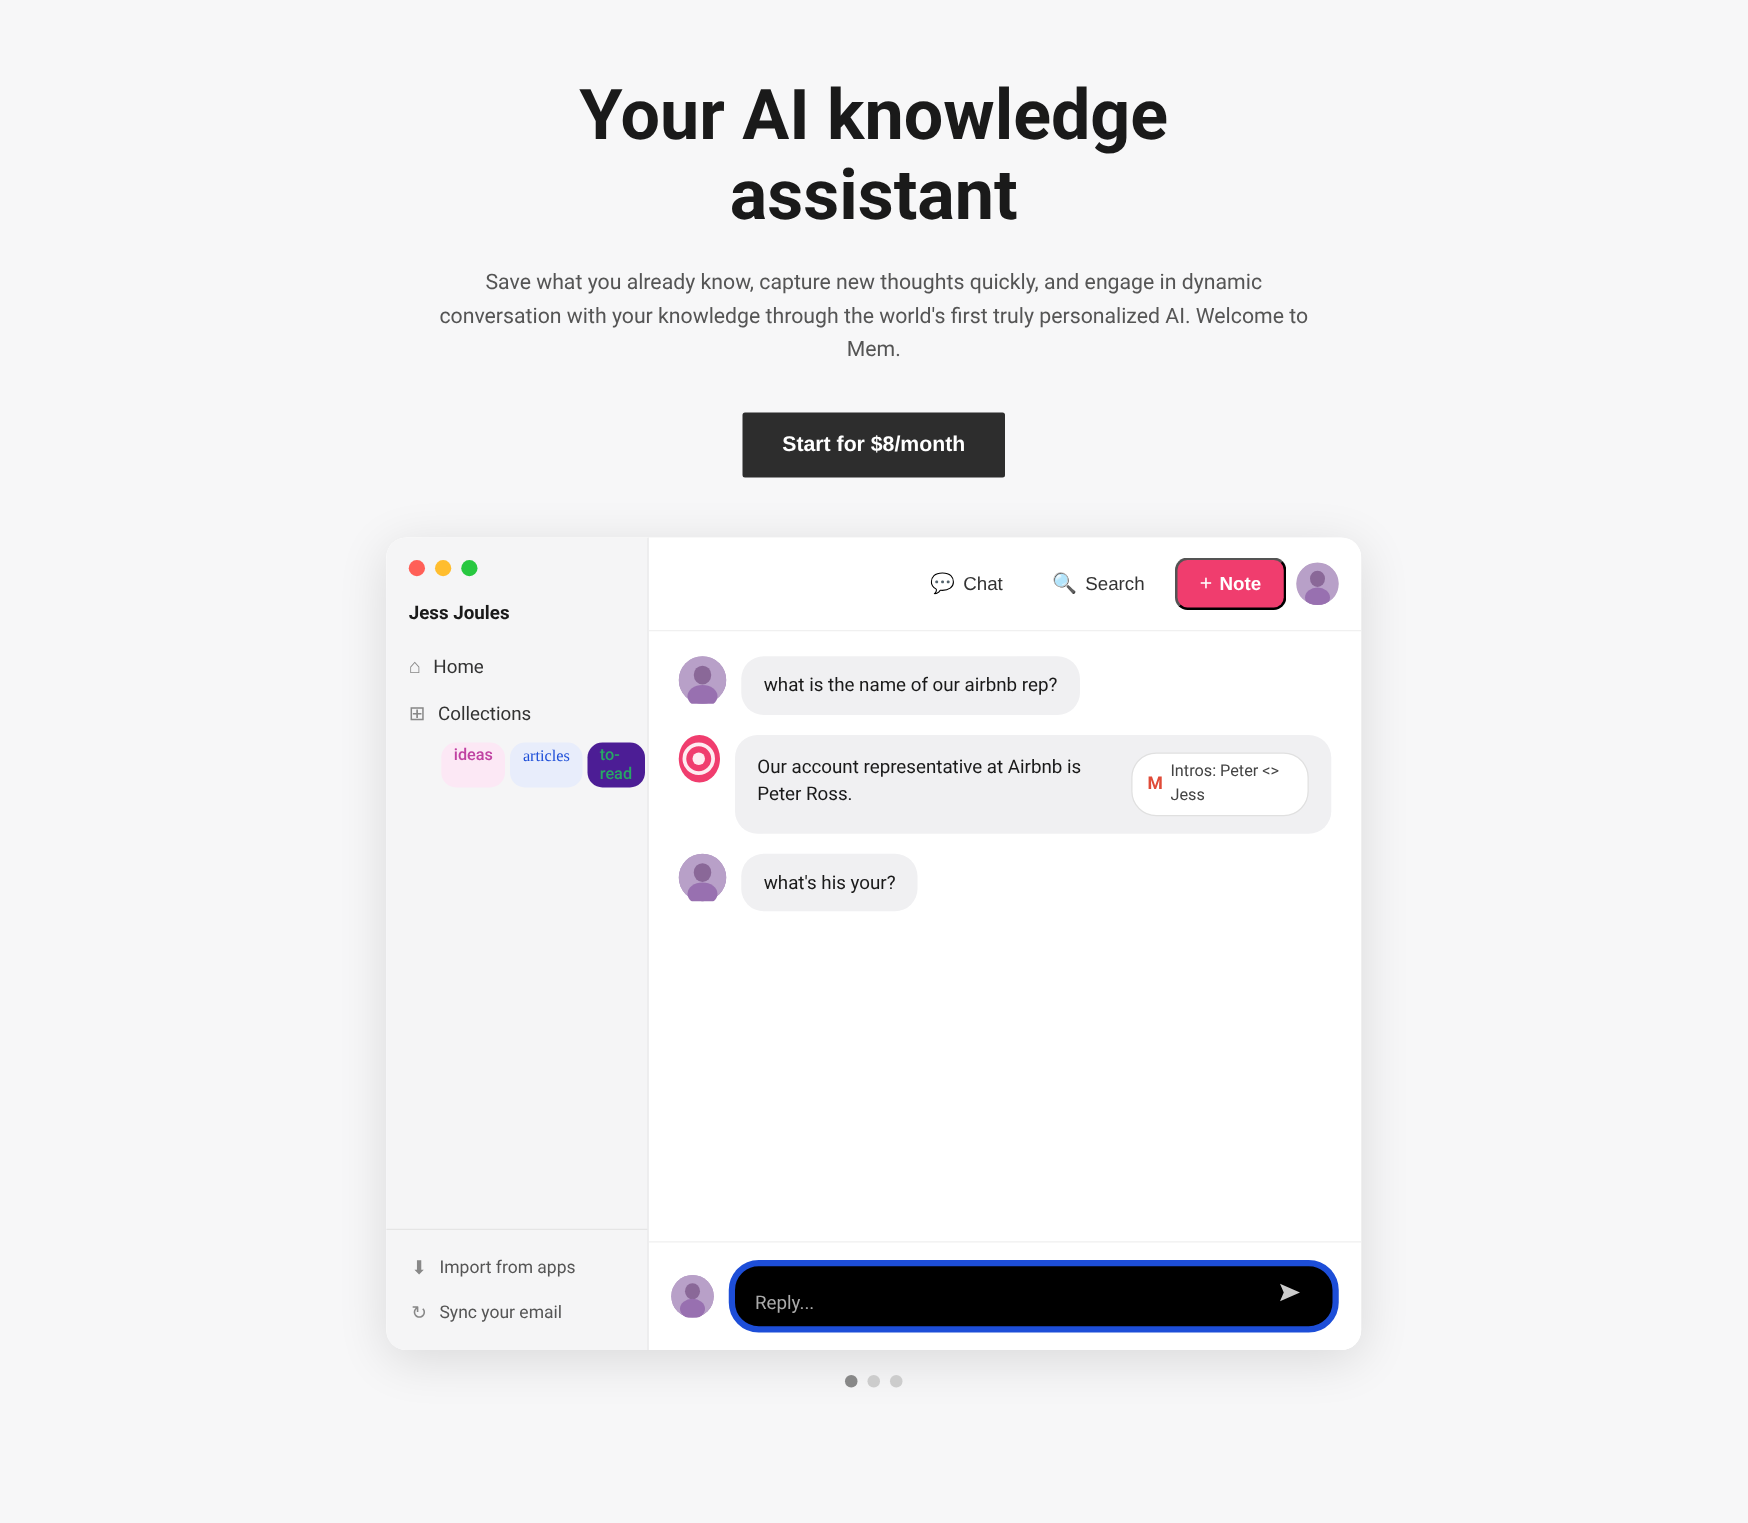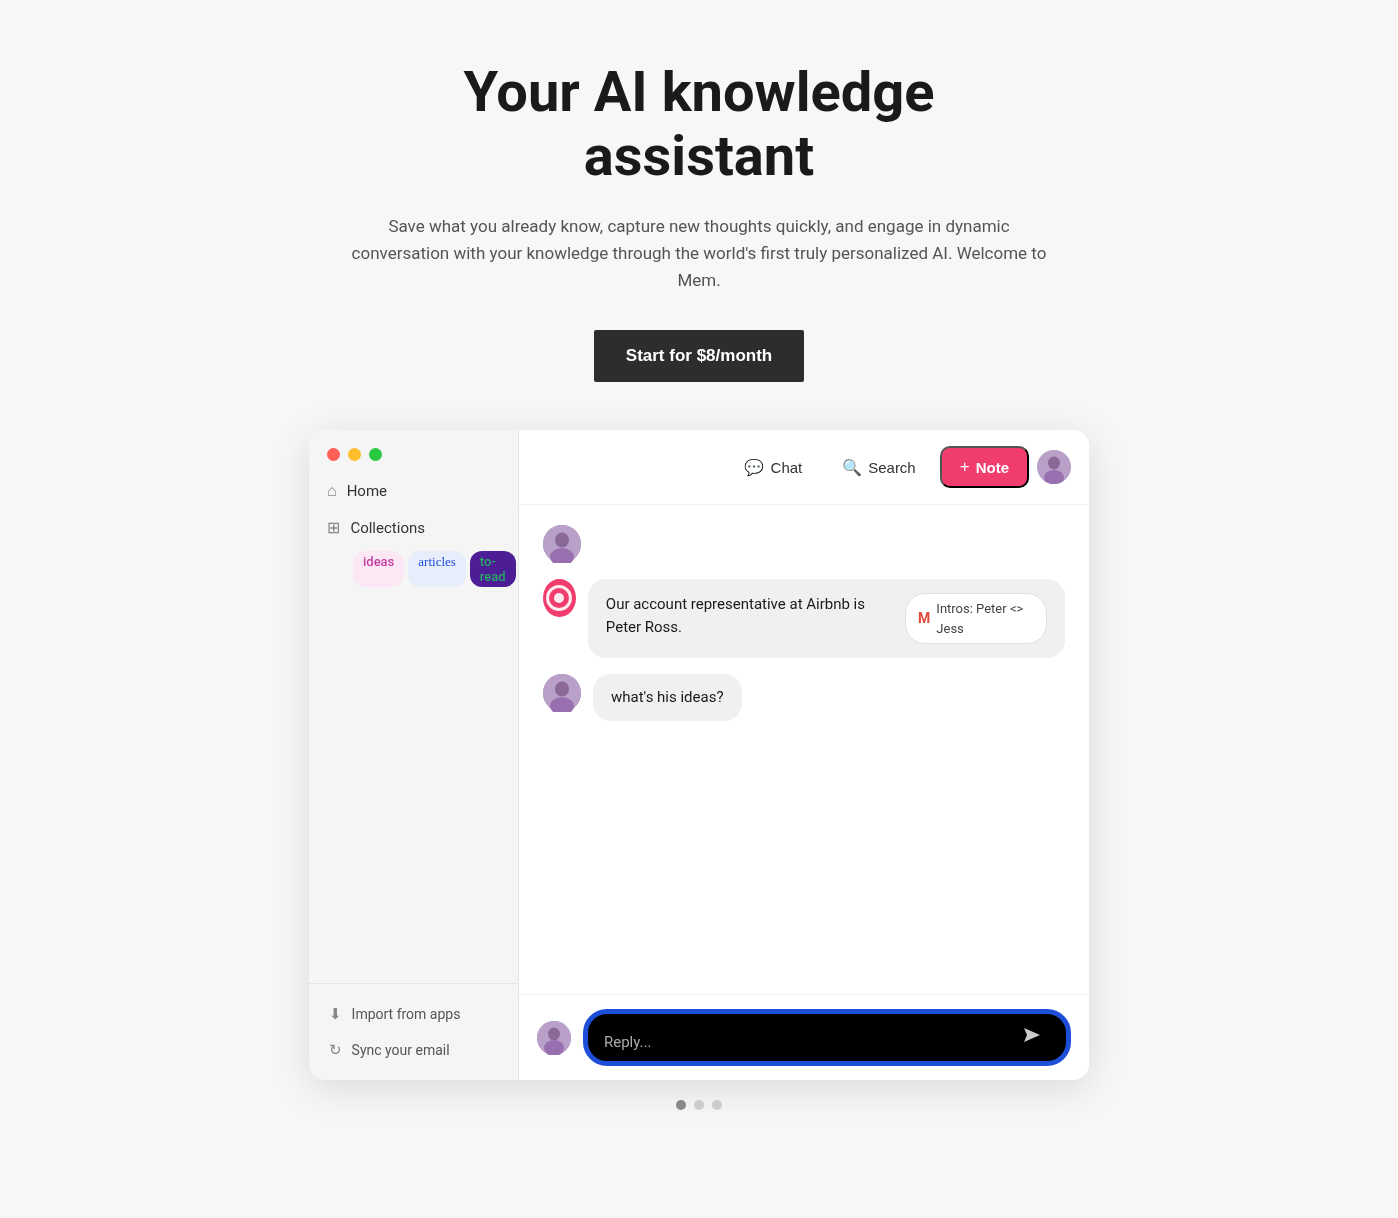--- a/index.html
+++ b/index.html
@@ -423,20 +423,21 @@
 
 <div class="app-window">
 
   <aside class="sidebar">
     <div class="window-controls">
       <div class="dot dot-red"></div>
       <div class="dot dot-yellow"></div>
       <div class="dot dot-green"></div>
     </div>
 
+    <div class="sidebar-user">Jess Joules</div>
 
     <nav class="sidebar-nav">
       <div class="nav-item">
         <span class="nav-icon">⌂</span>
         <span>Home</span>
       </div>
       <div class="collections-header nav-item">
         <span class="nav-icon">⊞</span>
         <span>Collections</span>
       </div>
@@ -486,20 +487,21 @@
     <div class="chat-area">
 
       <div class="chat-message">
         <div class="user-face">
           <svg width="38" height="38" viewBox="0 0 38 38" fill="none">
             <circle cx="19" cy="19" r="19" fill="#b8a0c8"></circle>
             <ellipse cx="19" cy="15" rx="7" ry="7.5" fill="#8a6898"></ellipse>
             <ellipse cx="19" cy="32" rx="12" ry="9" fill="#9870b0"></ellipse>
           </svg>
         </div>
+        <div class="bubble">what is the name of our airbnb rep?</div>
       </div>
 
       <div class="chat-message">
         <div class="ai-avatar">
           <div class="ai-avatar-inner"></div>
         </div>
         <div class="ai-bubble">
           <span>Our account representative at Airbnb is Peter Ross.</span>
           <div class="source-chip">
             <span class="gmail-m">M</span>
@@ -509,21 +511,21 @@
       </div>
 
       <div class="chat-message">
         <div class="user-face">
           <svg width="38" height="38" viewBox="0 0 38 38" fill="none">
             <circle cx="19" cy="19" r="19" fill="#b8a0c8"></circle>
             <ellipse cx="19" cy="15" rx="7" ry="7.5" fill="#8a6898"></ellipse>
             <ellipse cx="19" cy="32" rx="12" ry="9" fill="#9870b0"></ellipse>
           </svg>
         </div>
-        <div class="bubble">what's his ideas?</div>
+        <div class="bubble">what's his your?</div>
       </div>
 
     </div>
 
     <div class="reply-area">
       <div class="reply-avatar">
         <svg width="34" height="34" viewBox="0 0 34 34" fill="none">
           <circle cx="17" cy="17" r="17" fill="#b8a0c8"></circle>
           <ellipse cx="17" cy="13" rx="6" ry="6.5" fill="#8a6898"></ellipse>
           <ellipse cx="17" cy="27" rx="10" ry="8" fill="#9870b0"></ellipse>

